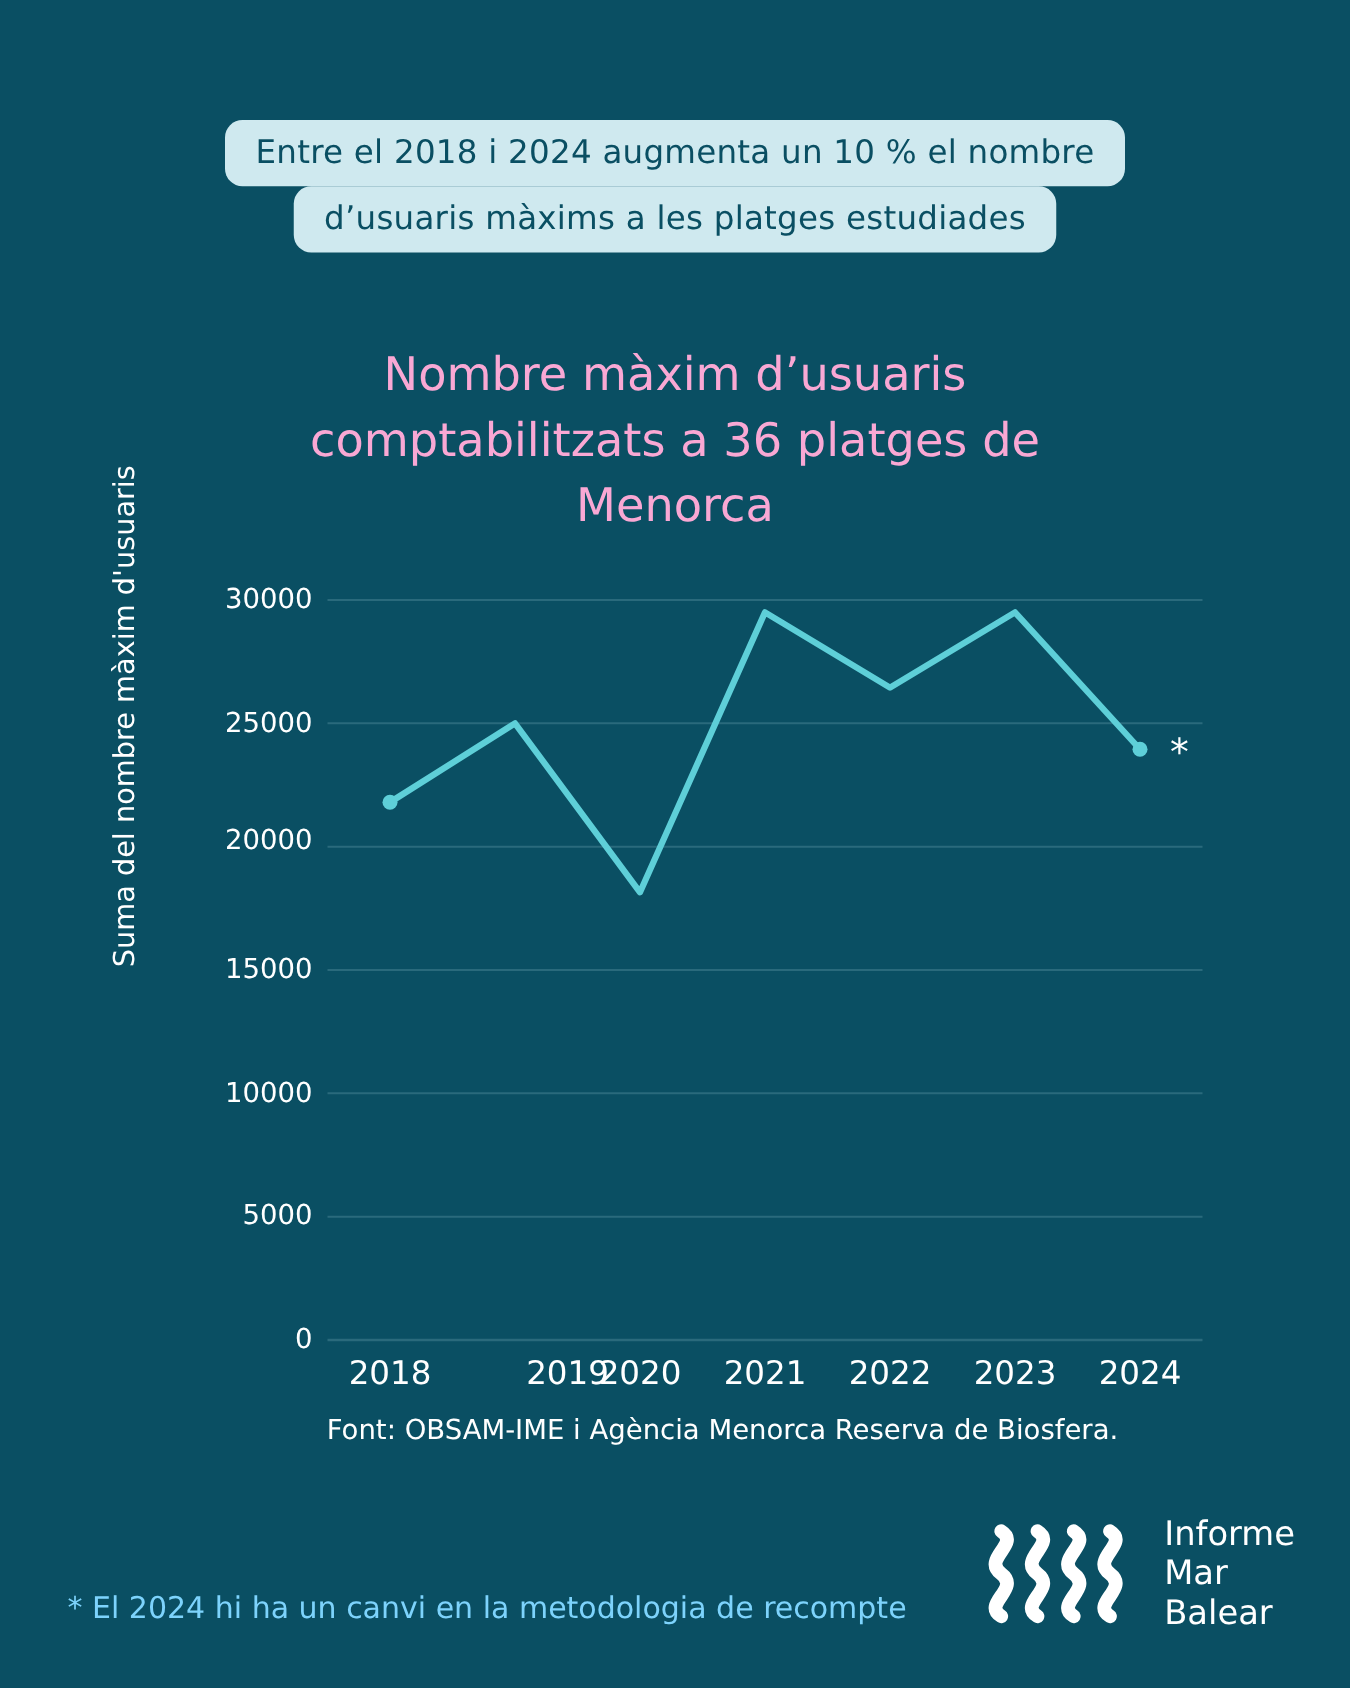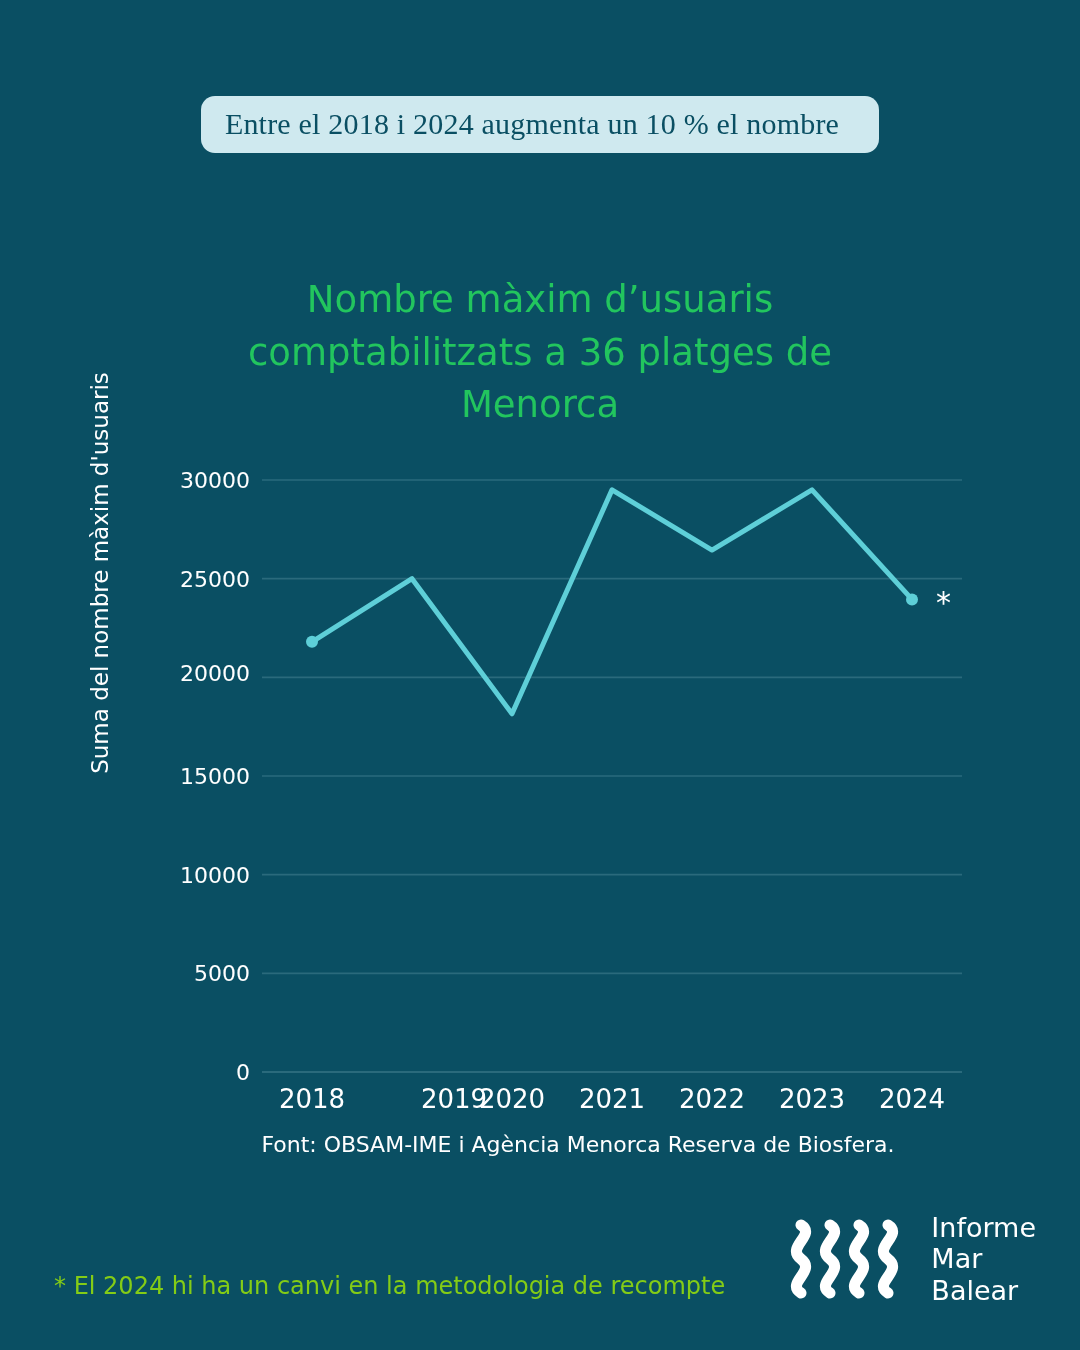--- a/index.html
+++ b/index.html
@@ -20,37 +20,36 @@
     position: absolute;
     top: 96px;
     left: 0;
     width: 1080px;
     text-align: center;
   }
   .headline-line {
     display: inline-block;
     background: #cfe9ef;
     color: #0a4f63;
-    font-size: 30px;
+    font-size: 26px;
     line-height: 1.0;
-    padding: 13px 40px 14px 24px;
+    padding: 13px 24px 14px 24px;
     border-radius: 14px;
     letter-spacing: 0.2px;
     white-space: nowrap;
-    font-family: Liberation Serif, serif;
   }
 
   
   #chart-title {
     position: absolute;
     top: 274px;
     left: 140px;
     width: 800px;
     text-align: center;
-    color: #22c55e;
+    color: #f9a8d4;
     font-size: 37px;
     line-height: 1.42;
     font-weight: 400;
   }
 
   
   #plot-wrap {
     position: absolute;
     left: 0;
     top: 0;
@@ -116,21 +115,21 @@
     font-size: 30px;
     left: 936px;
     top: 585px;
   }
 
   
   #footnote {
     position: absolute;
     left: 54px;
     top: 1272px;
-    color: #84cc16;
+    color: #7dd3fc;
     font-size: 24px;
   }
 
   
   #logo {
     position: absolute;
     right: 44px;
     top: 1212px;
     display: flex;
     align-items: center;
@@ -140,20 +139,21 @@
     color: #ffffff;
     font-size: 27px;
     line-height: 1.16;
   }
 </style>
 </head>
 <body>
 
 <div id="headline">
   <div class="headline-line">Entre el 2018 i 2024 augmenta un 10 % el nombre</div><br>
+  <div class="headline-line">d’usuaris màxims a les platges estudiades</div>
 </div>
 
 <div id="chart-title">
   <div>Nombre màxim d’usuaris</div>
   <div>comptabilitzats a 36 platges de</div>
   <div>Menorca</div>
 </div>
 
 <div id="plot-wrap">
 

